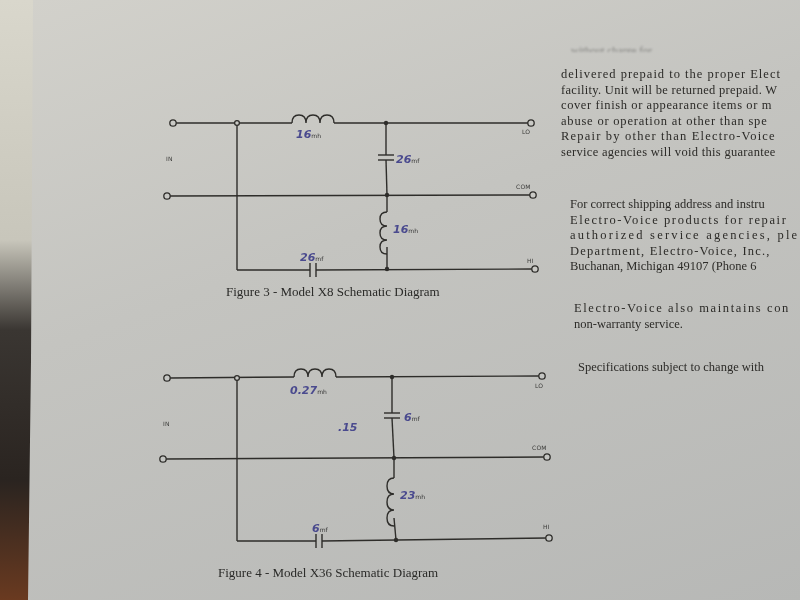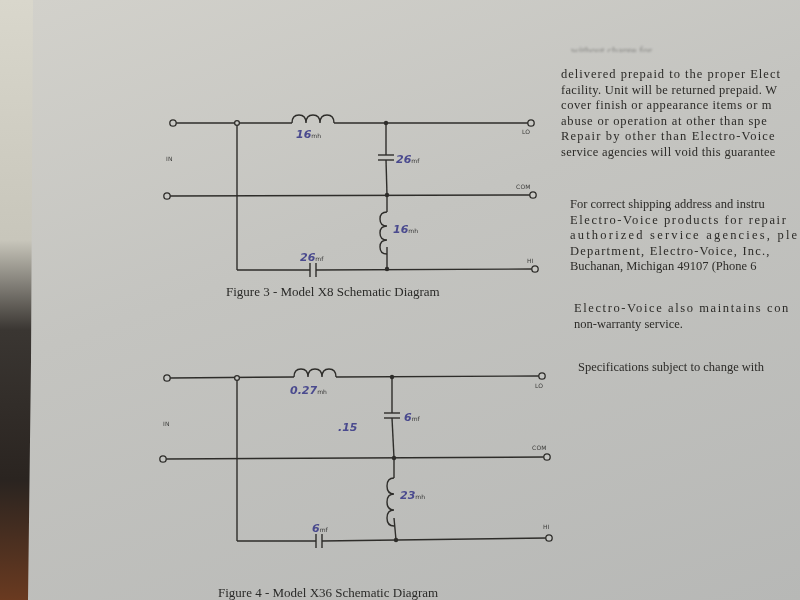--- a/index.html
+++ b/index.html
@@ -158,21 +158,21 @@
     <span>6</span><span class="val-unit">mf</span>
   </span>
   <span class="val-label" style="left:400px; top:489px;">
     <span>23</span><span class="val-unit">mh</span>
   </span>
   <span class="val-label" style="left:312px; top:522px;">
     <span>6</span><span class="val-unit">mf</span>
   </span>
 </div>
 
-<div class="caption" style="left:218px; top:565px;margin-top:20px;">Figure 4 - Model X36 Schematic Diagram</div>
+<div class="caption" style="left:218px; top:565px;">Figure 4 - Model X36 Schematic Diagram</div>
 
 <div class="blurred-top">... without charge for ...</div>
 
 <div class="text-col" style="top:67px; left:561px; letter-spacing:0.3px;">
   <p style="letter-spacing:1px;">delivered prepaid to the proper Elect</p>
   <p>facility. Unit will be returned prepaid. W</p>
   <p style="letter-spacing:0.6px;">cover finish or appearance items or m</p>
   <p style="letter-spacing:0.8px;">abuse or operation at other than spe</p>
   <p style="letter-spacing:1.2px;">Repair by other than Electro-Voice</p>
   <p>service agencies will void this guarantee</p>

